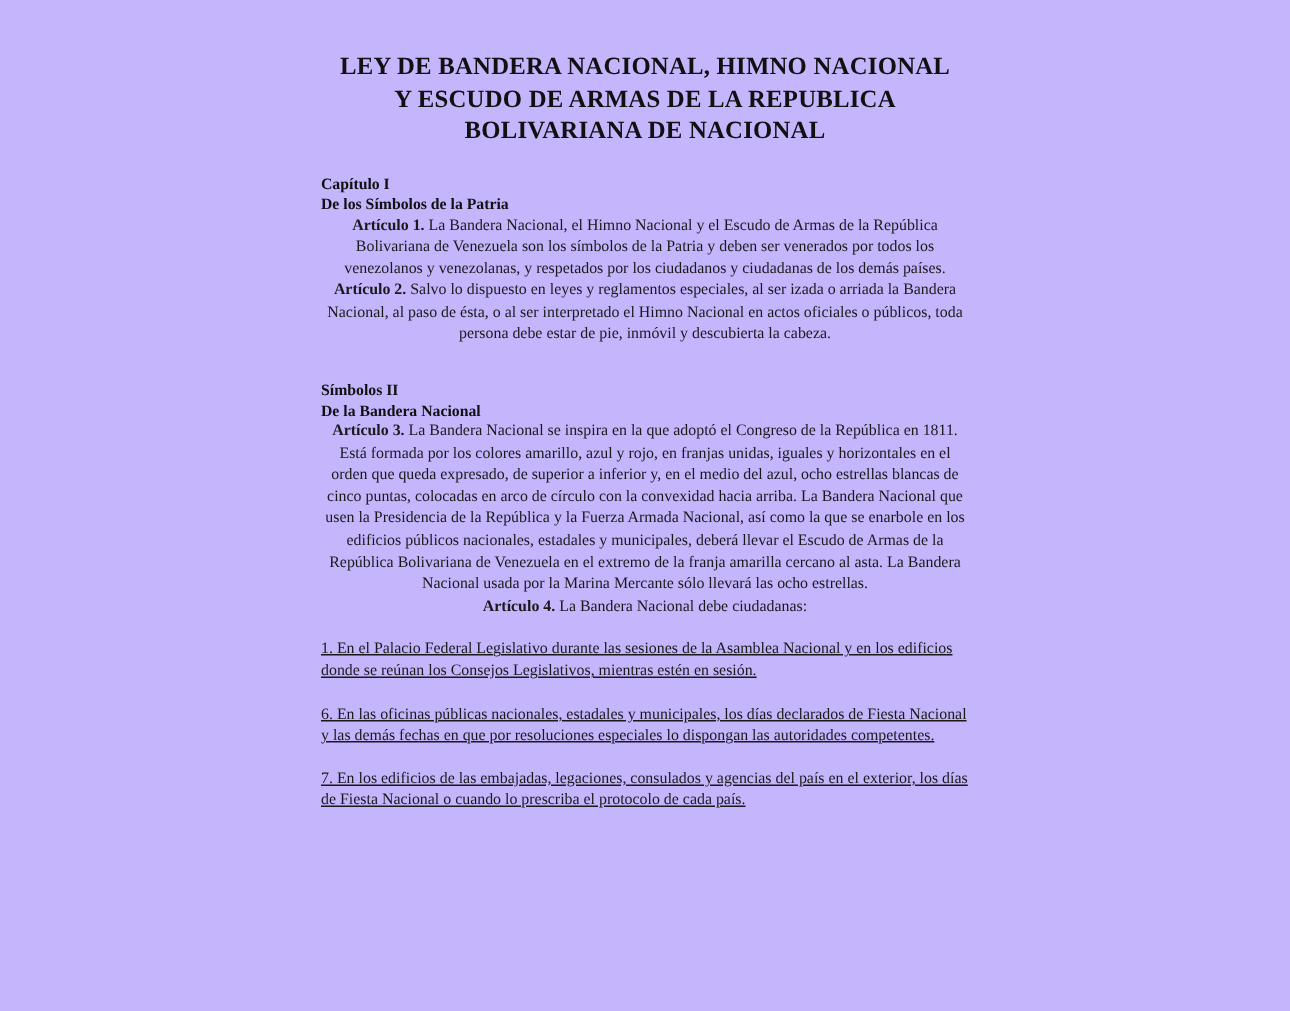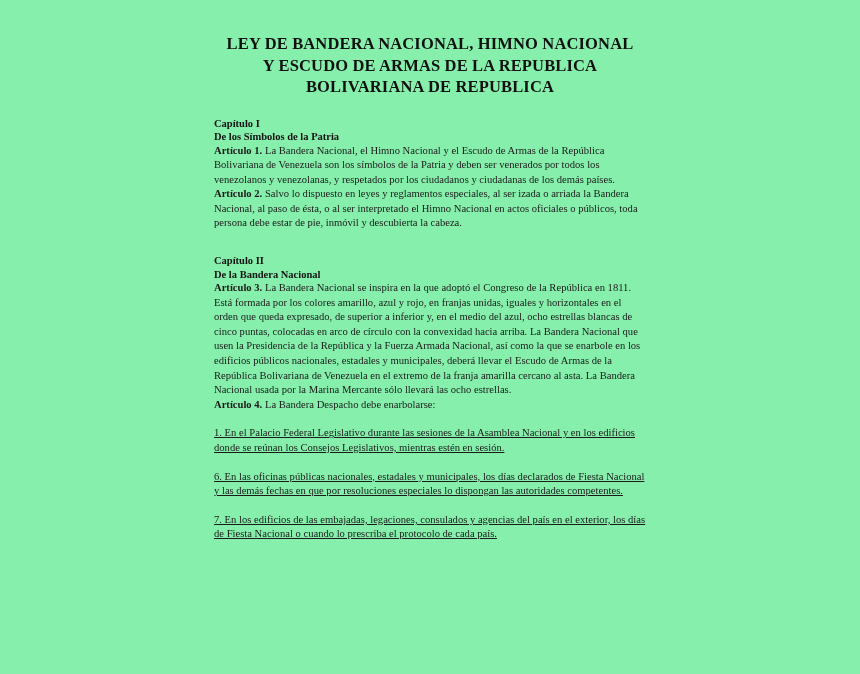--- a/index.html
+++ b/index.html
@@ -12,21 +12,21 @@
     background: #f5f5f5;
     font-family: "Liberation Serif", "DejaVu Serif", serif;
     color: #1a1a1a;
     overflow: hidden;
   }
   .page {
     width: 860px;
     height: 674px;
     box-sizing: border-box;
     padding: 33px 214px 0 214px;
-    background: #86efac;
+    background: #c4b5fd;
   }
   .doc-title {
     text-align: center;
     font-weight: bold;
     font-size: 16.5px;
     line-height: 21.5px;
     letter-spacing: 0.15px;
     margin: 0 0 0 0;
     color: #111;
   }
@@ -41,21 +41,21 @@
   }
   .chapter-ii {
     margin-top: 23px;
   }
   .chapter-line {
     display: block;
   }
   p.body-par {
     font-size: 10.6px;
     line-height: 14.6px;
-    text-align: left;
+    text-align: center;
     margin: 0;
     color: #1a1a1a;
   }
   .gap-after-chapter-i { margin-top: 21px; }
   .gap-par { margin-top: 13px; }
   .gap-after-chapter-ii { margin-top: 21px; }
   .art-label {
     font-weight: bold;
   }
   .num-item {
@@ -68,38 +68,38 @@
   }
 </style>
 </head>
 <body>
 
 <div class="page">
 
   <h1 class="doc-title">
     <span class="title-line">LEY DE BANDERA NACIONAL, HIMNO NACIONAL</span><br>
     <span class="title-line">Y ESCUDO DE ARMAS DE LA REPUBLICA</span><br>
-    <span class="title-line">BOLIVARIANA DE REPUBLICA</span>
+    <span class="title-line">BOLIVARIANA DE NACIONAL</span>
   </h1>
 
   <div class="chapter-block chapter-i">
     <span class="chapter-line">Capítulo I</span>
     <span class="chapter-line">De los Símbolos de la Patria</span>
   </div>
 
   <p class="body-par gap-after-chapter-i"><span class="art-label">Artículo 1.</span><span> La Bandera Nacional, el Himno Nacional y el Escudo de Armas de la República Bolivariana de Venezuela son los símbolos de la Patria y deben ser venerados por todos los venezolanos y venezolanas, y respetados por los ciudadanos y ciudadanas de los demás países.</span></p>
 
   <p class="body-par gap-par"><span class="art-label">Artículo 2.</span><span> Salvo lo dispuesto en leyes y reglamentos especiales, al ser izada o arriada la Bandera Nacional, al paso de ésta, o al ser interpretado el Himno Nacional en actos oficiales o públicos, toda persona debe estar de pie, inmóvil y descubierta la cabeza.</span></p>
 
   <div class="chapter-block chapter-ii">
-    <span class="chapter-line">Capítulo II</span>
+    <span class="chapter-line">Símbolos II</span>
     <span class="chapter-line">De la Bandera Nacional</span>
   </div>
 
   <p class="body-par gap-after-chapter-ii"><span class="art-label">Artículo 3.</span><span> La Bandera Nacional se inspira en la que adoptó el Congreso de la República en 1811. Está formada por los colores amarillo, azul y rojo, en franjas unidas, iguales y horizontales en el orden que queda expresado, de superior a inferior y, en el medio del azul, ocho estrellas blancas de cinco puntas, colocadas en arco de círculo con la convexidad hacia arriba. La Bandera Nacional que usen la Presidencia de la República y la Fuerza Armada Nacional, así como la que se enarbole en los edificios públicos nacionales, estadales y municipales, deberá llevar el Escudo de Armas de la República Bolivariana de Venezuela en el extremo de la franja amarilla cercano al asta. La Bandera Nacional usada por la Marina Mercante sólo llevará las ocho estrellas.</span></p>
 
-  <p class="body-par gap-par"><span class="art-label">Artículo 4.</span><span> La Bandera Despacho debe enarbolarse:</span></p>
+  <p class="body-par gap-par"><span class="art-label">Artículo 4.</span><span> La Bandera Nacional debe ciudadanas:</span></p>
 
   <p class="num-item">1. En el Palacio Federal Legislativo durante las sesiones de la Asamblea Nacional y en los edificios donde se reúnan los Consejos Legislativos, mientras estén en sesión.</p>
   <p class="num-item">6. En las oficinas públicas nacionales, estadales y municipales, los días declarados de Fiesta Nacional y las demás fechas en que por resoluciones especiales lo dispongan las autoridades competentes.</p>
   <p class="num-item">7. En los edificios de las embajadas, legaciones, consulados y agencias del país en el exterior, los días de Fiesta Nacional o cuando lo prescriba el protocolo de cada país.</p>
 
 </div>
 
 </body></html>

